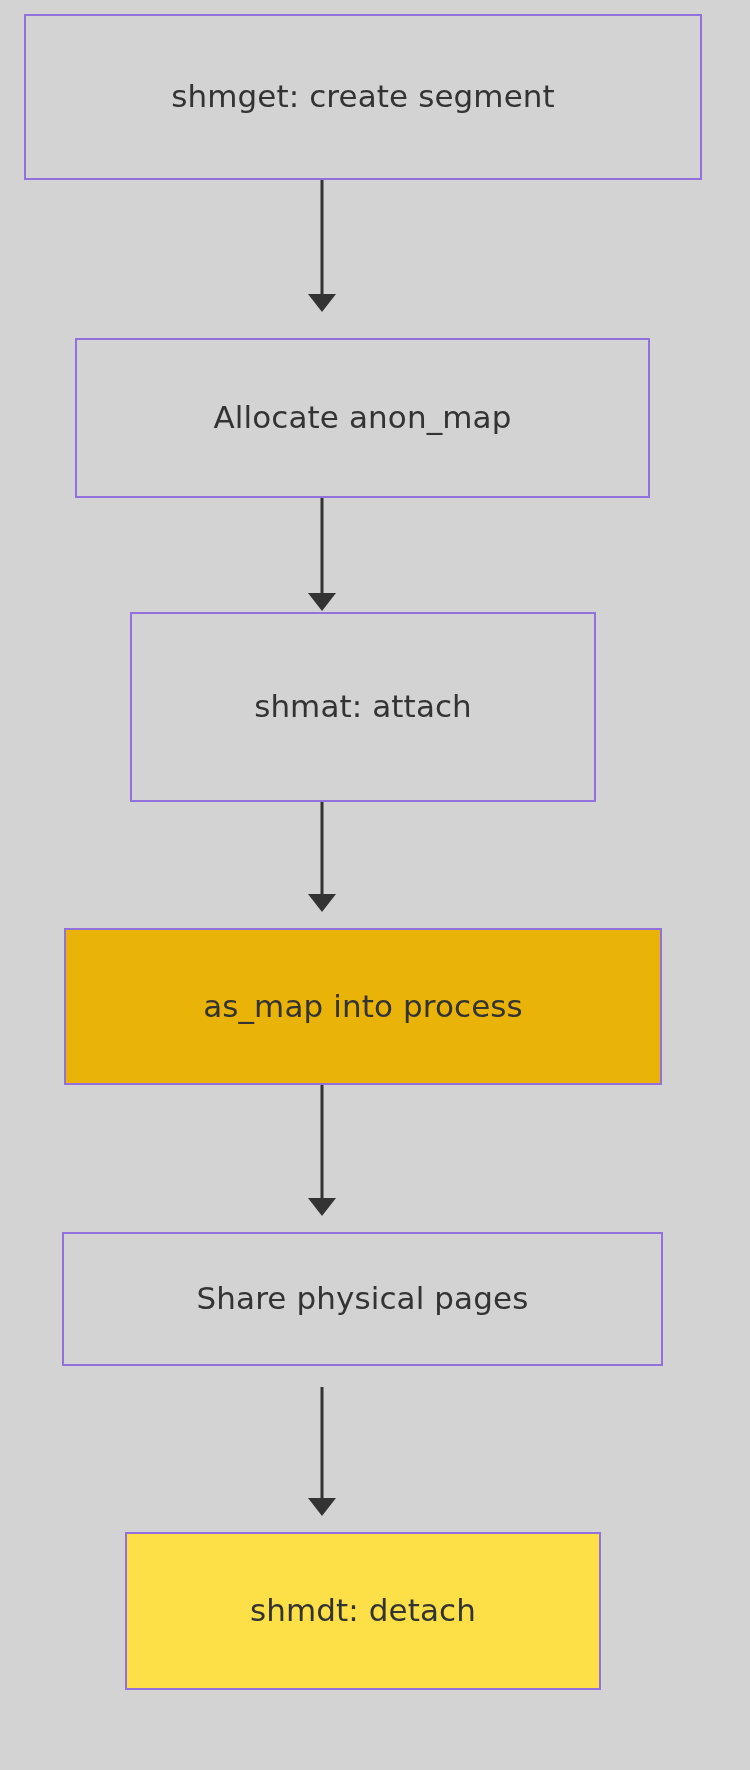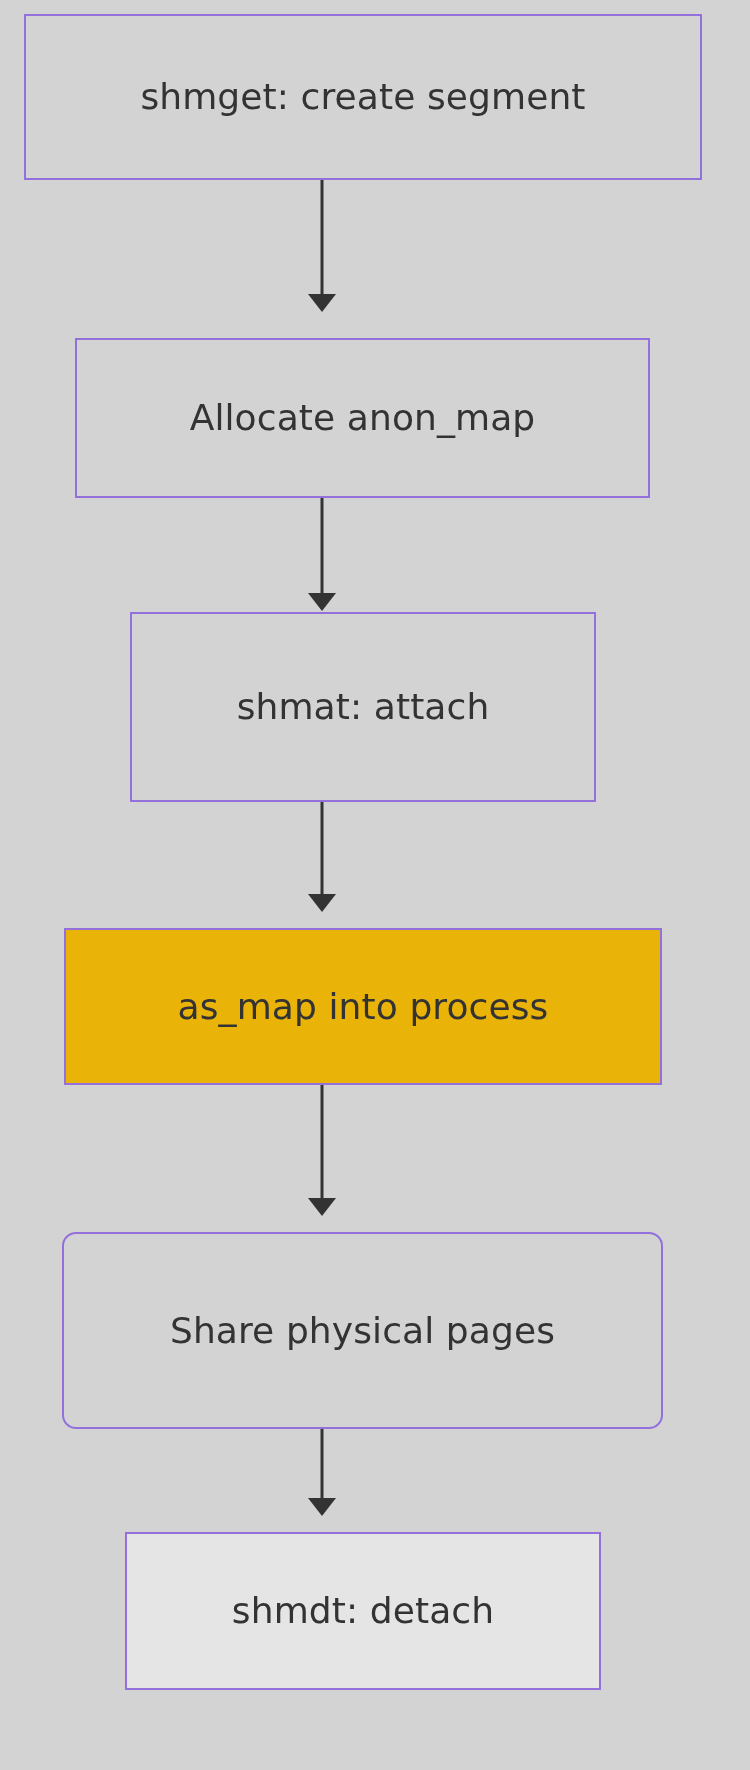--- a/index.html
+++ b/index.html
@@ -33,21 +33,21 @@
   .node {
     position: absolute;
     box-sizing: border-box;
     background: #d3d3d3;
     border: 2px solid #be185d;
     border-radius: 0;
     display: flex;
     align-items: center;
     justify-content: center;
     color: #333333;
-    font-size: 36px;
+    font-size: 31px;
     font-weight: 400;
     letter-spacing: 0.1px;
     white-space: nowrap;
   }
 
   .node-label {
     color: #333333;
     line-height: 1.2;
   }
 </style>
@@ -99,21 +99,21 @@
   </div>
 
   <div class="node" id="node-n3" style="left: 130px; top: 612px; width: 466px; height: 190px; border-color: rgb(147, 112, 219); background: rgb(211, 211, 211); color: rgb(51, 51, 51);">
     <span class="node-label">shmat: attach</span>
   </div>
 
   <div class="node" id="node-n4" style="left: 64px; top: 928px; width: 598px; height: 157px; border-color: rgb(147, 112, 219); background: #eab308; color: rgb(51, 51, 51);">
     <span class="node-label">as_map into process</span>
   </div>
 
-  <div class="node" id="node-n5" style="left: 62px; top: 1232px; width: 601px; height: 197px; border-color: rgb(147, 112, 219); background: rgb(211, 211, 211); color: rgb(51, 51, 51); border-radius: 14px;">
+  <div class="node" id="node-n5" style="left: 62px; top: 1232px; width: 601px; height: 134px; border-color: rgb(147, 112, 219); background: rgb(211, 211, 211); color: rgb(51, 51, 51);">
     <span class="node-label">Share physical pages</span>
   </div>
 
-  <div class="node" id="node-n6" style="left: 125px; top: 1532px; width: 476px; height: 158px; border-color: rgb(147, 112, 219); background: #e5e5e5; color: rgb(51, 51, 51);">
+  <div class="node" id="node-n6" style="left: 125px; top: 1532px; width: 476px; height: 158px; border-color: rgb(147, 112, 219); background: #fde047; color: rgb(51, 51, 51);">
     <span class="node-label">shmdt: detach</span>
   </div>
 
 </div>
 
 </body></html>

